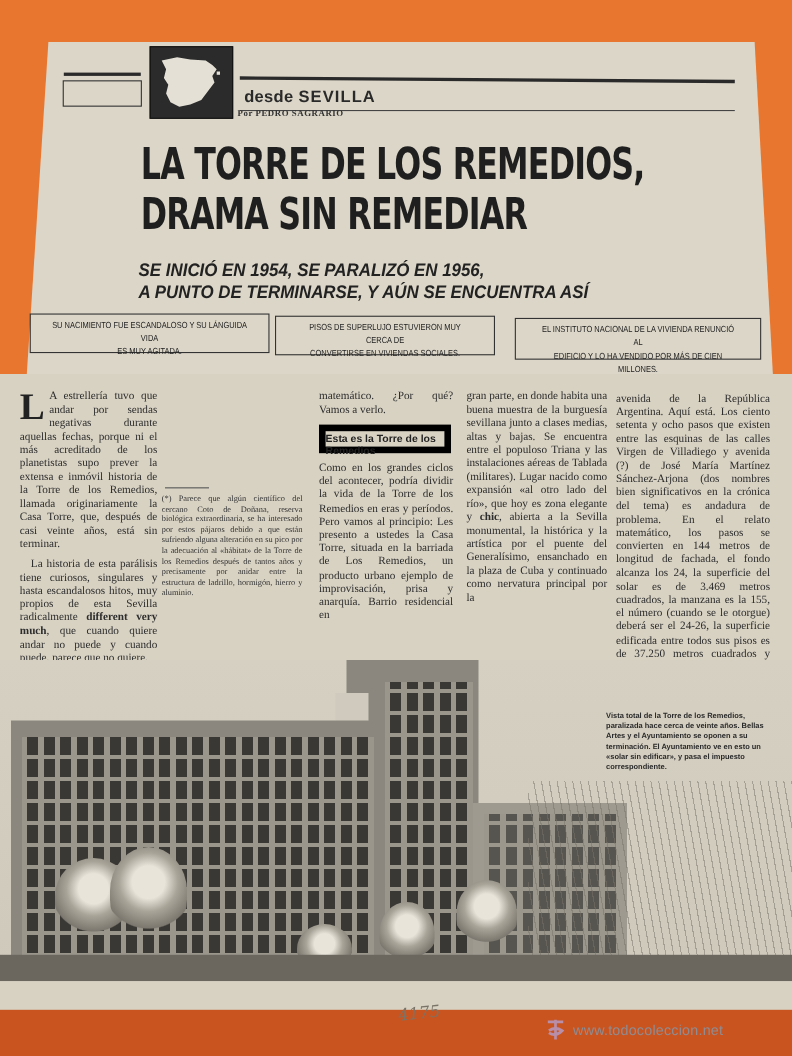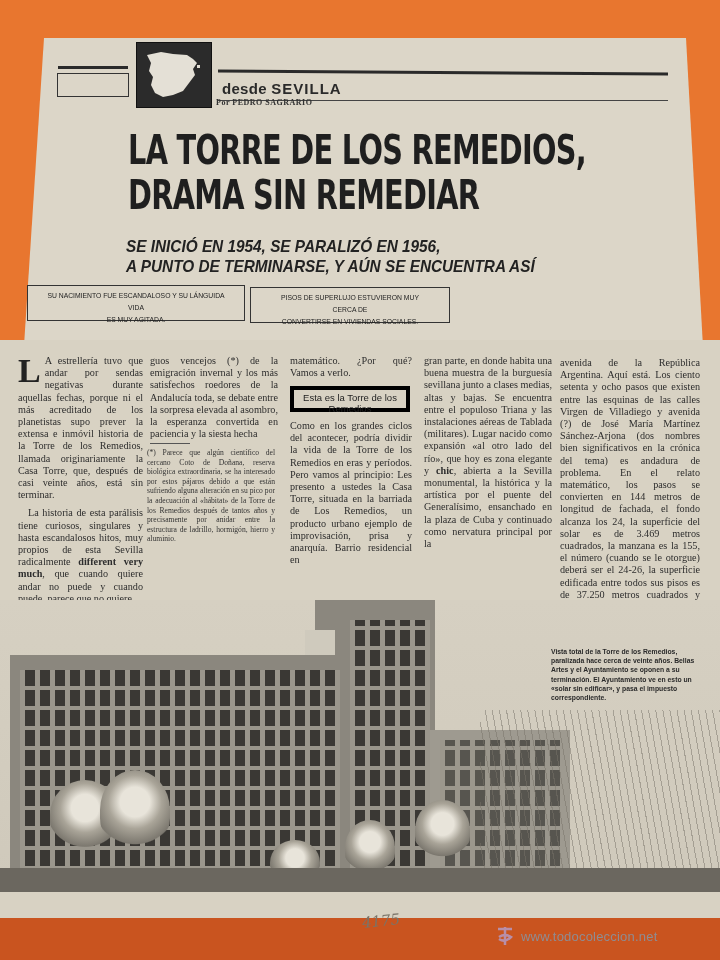--- a/index.html
+++ b/index.html
@@ -23,21 +23,21 @@
   .title{position:absolute;left:128px;top:128px;width:480px;font-family:"DejaVu Sans",sans-serif;font-weight:bold;font-size:40px;line-height:45px;color:#1f1f1f;transform:scaleX(.72);transform-origin:left top;letter-spacing:-1px;width:680px;}
   .subtitle{position:absolute;left:126px;top:236px;font-family:"Liberation Sans",sans-serif;font-weight:bold;font-style:italic;font-size:16.5px;line-height:20px;color:#222;transform:scaleX(.93);transform-origin:left top;white-space:nowrap;}
   .callout{position:absolute;border:1px solid #333;font-family:"Liberation Sans",sans-serif;font-size:8px;line-height:12px;color:#222;text-align:center;padding:4px 3px;box-sizing:border-box;text-transform:uppercase;font-stretch:condensed;}
   .callout span{display:block;transform:scaleX(.85);}
   .col{position:absolute;font-size:10.2px;line-height:12.2px;color:#2d2d2d;text-align:justify;}
   .col p{margin:0 0 6px 0;text-indent:10px;}
   .col p.noindent{text-indent:0;}
   .dropcap{float:left;font-size:34px;line-height:28px;font-weight:bold;margin:2px 4px 0 0;color:#222;}
   .footnote{position:absolute;left:147px;top:448px;width:128px;font-size:7.6px;line-height:9.6px;color:#333;text-align:justify;}
   .footnote-rule{position:absolute;left:150px;top:443px;width:40px;height:1px;background:#555;}
-  .subhead{position:absolute;left:290px;top:386px;width:120px;height:26px;border:4px solid #000000;font-family:"Liberation Sans",sans-serif;font-weight:normal;font-size:9.5px;line-height:11px;text-align:center;color:#222;padding-top:2px;box-sizing:border-box;}
+  .subhead{position:absolute;left:290px;top:386px;width:120px;height:26px;border:6px solid #000000;font-family:"Liberation Sans",sans-serif;font-weight:bold;font-size:9.5px;line-height:11px;color:#222;padding-top:2px;box-sizing:border-box;}
   .arrow{position:absolute;left:704px;top:603px;width:0;height:0;border-top:5px solid transparent;border-bottom:5px solid transparent;border-left:7px solid #222;}
   .caption{position:absolute;left:551px;top:647px;width:160px;font-family:"Liberation Sans",sans-serif;font-weight:bold;font-size:6.8px;line-height:9.2px;color:#2a2a2a;}
   
   .photo{position:absolute;left:0;top:600px;width:720px;height:292px;overflow:hidden;}
   .sky{position:absolute;left:0;top:0;width:720px;height:292px;background:linear-gradient(#d6d0c2,#cfc9bb);}
   .bldg{position:absolute;background:#8b877e;}
   .grid{position:absolute;background:
      repeating-linear-gradient(0deg,#9a968c 0 4px,transparent 4px 20px),
      repeating-linear-gradient(90deg,#9a968c 0 5px,#3a3834 5px 15px);}
   .palm{position:absolute;border-radius:50% 50% 40% 40%;background:radial-gradient(circle at 50% 40%,#e8e4da 0 25%,#a9a498 45%,#7c786f 70%,transparent 72%);}
@@ -81,30 +81,31 @@
   </div>
 
   <div class="callout" style="left:250px;top:287px;width:200px;height:36px;">
     <span>PISOS DE SUPERLUJO ESTUVIERON MUY CERCA DE</span>
     <span>CONVERTIRSE EN VIVIENDAS SOCIALES.</span>
   </div>
   <div class="callout" style="left:27px;top:285px;width:218px;height:36px;">
     <span>SU NACIMIENTO FUE ESCANDALOSO Y SU LÁNGUIDA VIDA</span>
     <span>ES MUY AGITADA.</span>
   </div>
+  <div class="callout" style="left:468px;top:289px;width:224px;height:38px;">
+    <span>EL INSTITUTO NACIONAL DE LA VIVIENDA RENUNCIÓ AL</span>
+    <span>EDIFICIO Y LO HA VENDIDO POR MÁS DE CIEN MILLONES.</span>
+  </div>
 
   <div class="col" style="left:18px;top:355px;width:125px;">
     <p class="noindent"><span class="dropcap">L</span><span>A estrellería tuvo que andar por sendas negativas durante aquellas fechas, porque ni el más acreditado de los planetistas supo prever la extensa e inmóvil historia de la Torre de los Remedios, llamada originariamente la Casa Torre, que, después de casi veinte años, está sin terminar.</span></p>
     <p><span>La historia de esta parálisis tiene curiosos, singulares y hasta escandalosos hitos, muy propios de esta Sevilla radicalmente </span><b>different very much</b><span>, que cuando quiere andar no puede y cuando puede, parece que no quiere.</span></p>
     <p><span>El </span><b>dossier</b><span> vital de esta estructura letárgica, que anida hoy los más anti-</span></p>
   </div>
 
-  <div class="col" style="left:150px;top:355px;width:128px;">
-    <p class="noindent">guos vencejos (*) de la emigración invernal y los más satisfechos roedores de la Andalucía toda, se debate entre la sorpresa elevada al asombro, la esperanza convertida en paciencia y la siesta hecha</p>
-  </div>
   <div class="footnote-rule"></div>
   <div class="footnote">(*) Parece que algún científico del cercano Coto de Doñana, reserva biológica extraordinaria, se ha interesado por estos pájaros debido a que están sufriendo alguna alteración en su pico por la adecuación al «hábitat» de la Torre de los Remedios después de tantos años y precisamente por anidar entre la estructura de ladrillo, hormigón, hierro y aluminio.</div>
 
   <div class="col" style="left:290px;top:355px;width:122px;">
     <p class="noindent">matemático. ¿Por qué? Vamos a verlo.</p>
   </div>
   <div class="subhead">Esta es la Torre de los Remedios</div>
   <div class="col" style="left:290px;top:420px;width:122px;">
     <p class="noindent">Como en los grandes ciclos del acontecer, podría dividir la vida de la Torre de los Remedios en eras y períodos. Pero vamos al principio: Les presento a ustedes la Casa Torre, situada en la barriada de Los Remedios, un producto urbano ejemplo de improvisación, prisa y anarquía. Barrio residencial en</p>
   </div>

